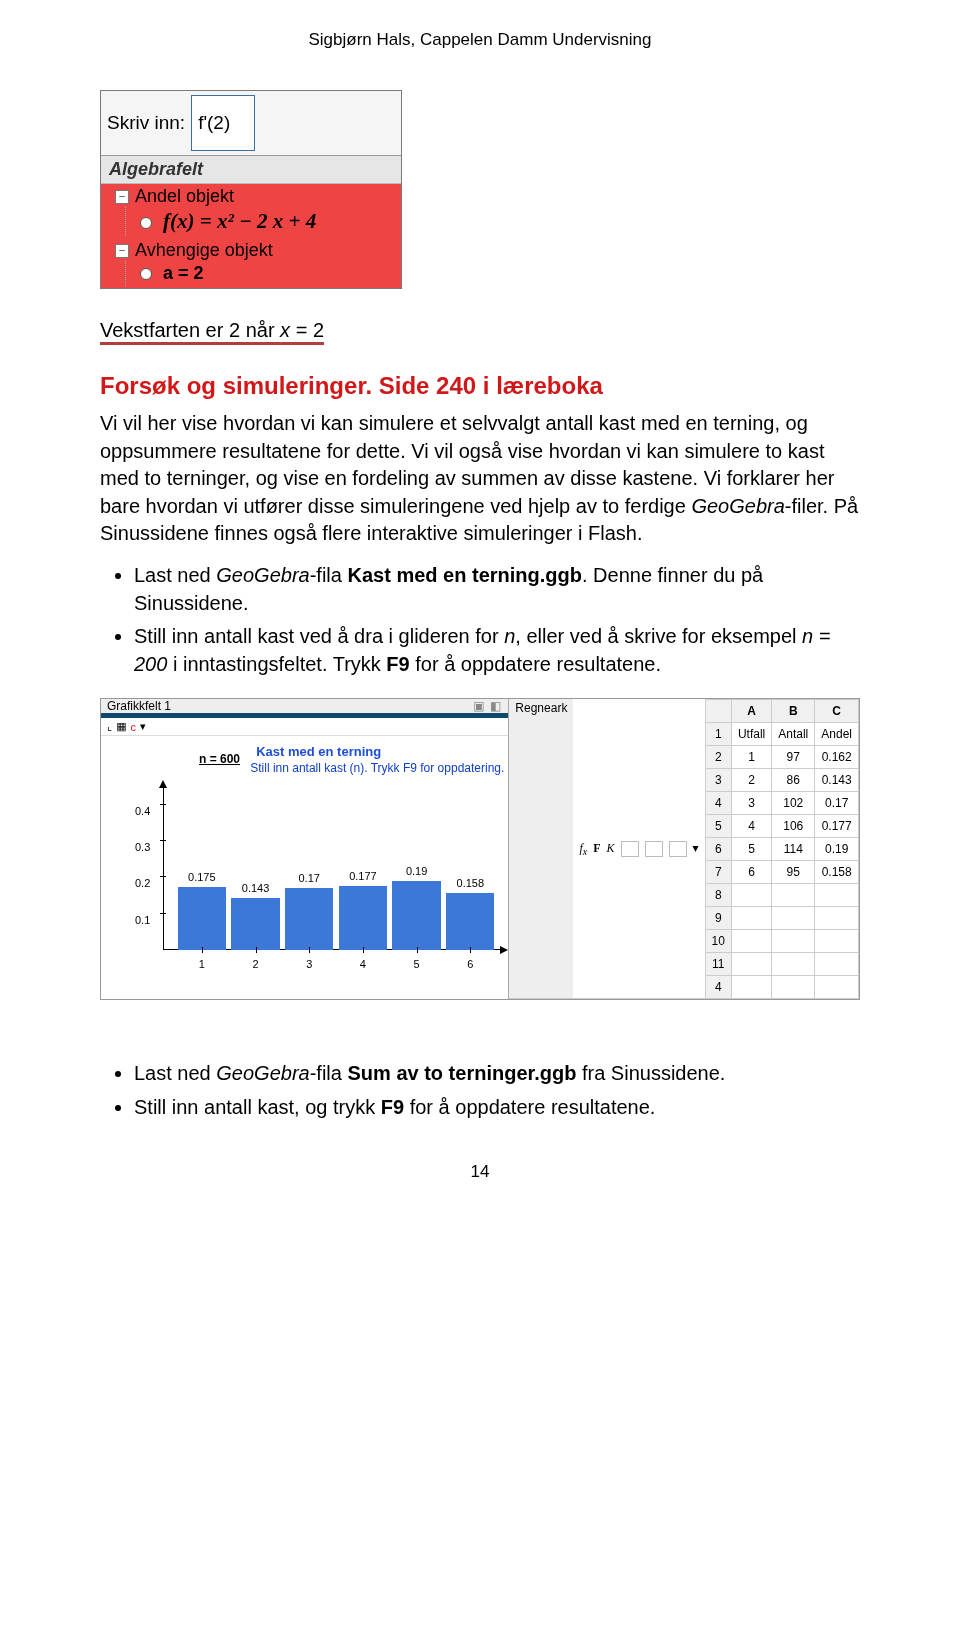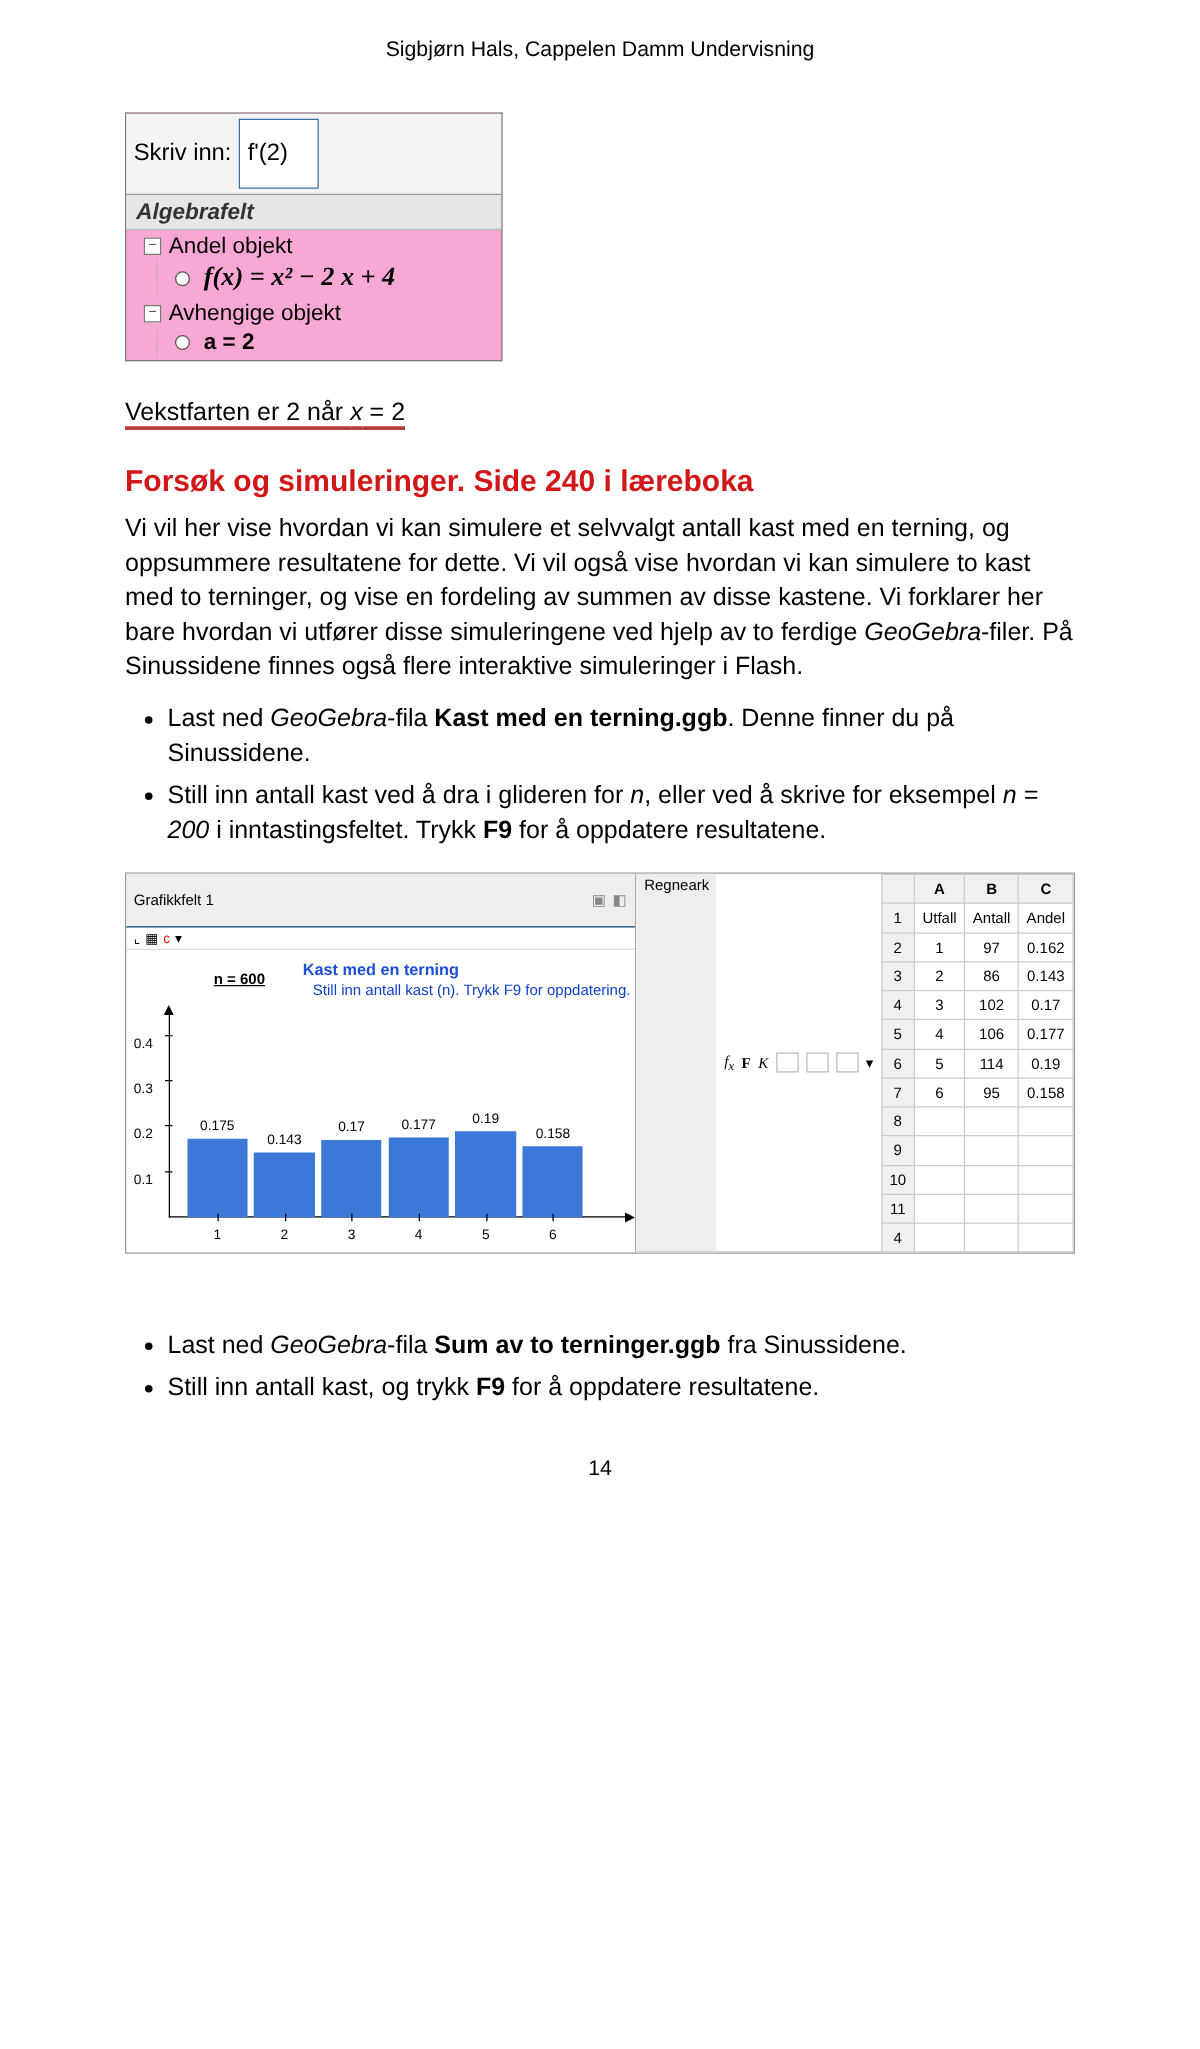--- a/index.html
+++ b/index.html
@@ -17,21 +17,21 @@
   }
   .header-author {
     text-align: center;
     font-size: 17px;
     margin-bottom: 40px;
   }
   
   .algebra-panel {
     width: 300px;
     border: 1px solid #7a7a7a;
-    background: #f9a8d4;
+    background: #ef4444;
     font-family: Arial, sans-serif;
     font-size: 18px;
     margin-bottom: 8px;
   }
   .algebra-input-row {
     display: flex;
     align-items: center;
     padding: 4px 6px;
     border-bottom: 1px solid #999;
     background: #f5f5f5;
@@ -123,29 +123,30 @@
     font-size: 12px;
     margin: 10px 0 60px 0;
     background:#fff;
   }
   .sim-left {
     flex: 1 1 54%;
     border-right:1px solid #aaa;
   }
   .sim-left-header {
     background:#eee;
-    padding:14px 6px;
-    border-bottom:1px solid #0c4a6e;
+    padding:0 6px;
+    border-bottom:5px solid #0c4a6e;
     display:flex;
     justify-content:space-between;
   }
   .chart-area {
     position:relative;
     height: 230px;
     padding: 8px 4px 4px 4px;
+    margin-left: 28px;
   }
   .chart-title-red {
     color:#1d4ed8;
     font-weight:bold;
     text-align:center;
     font-size:13px;
   }
   .chart-sub-blue {
     color:#1141c7;
     text-align:right;

